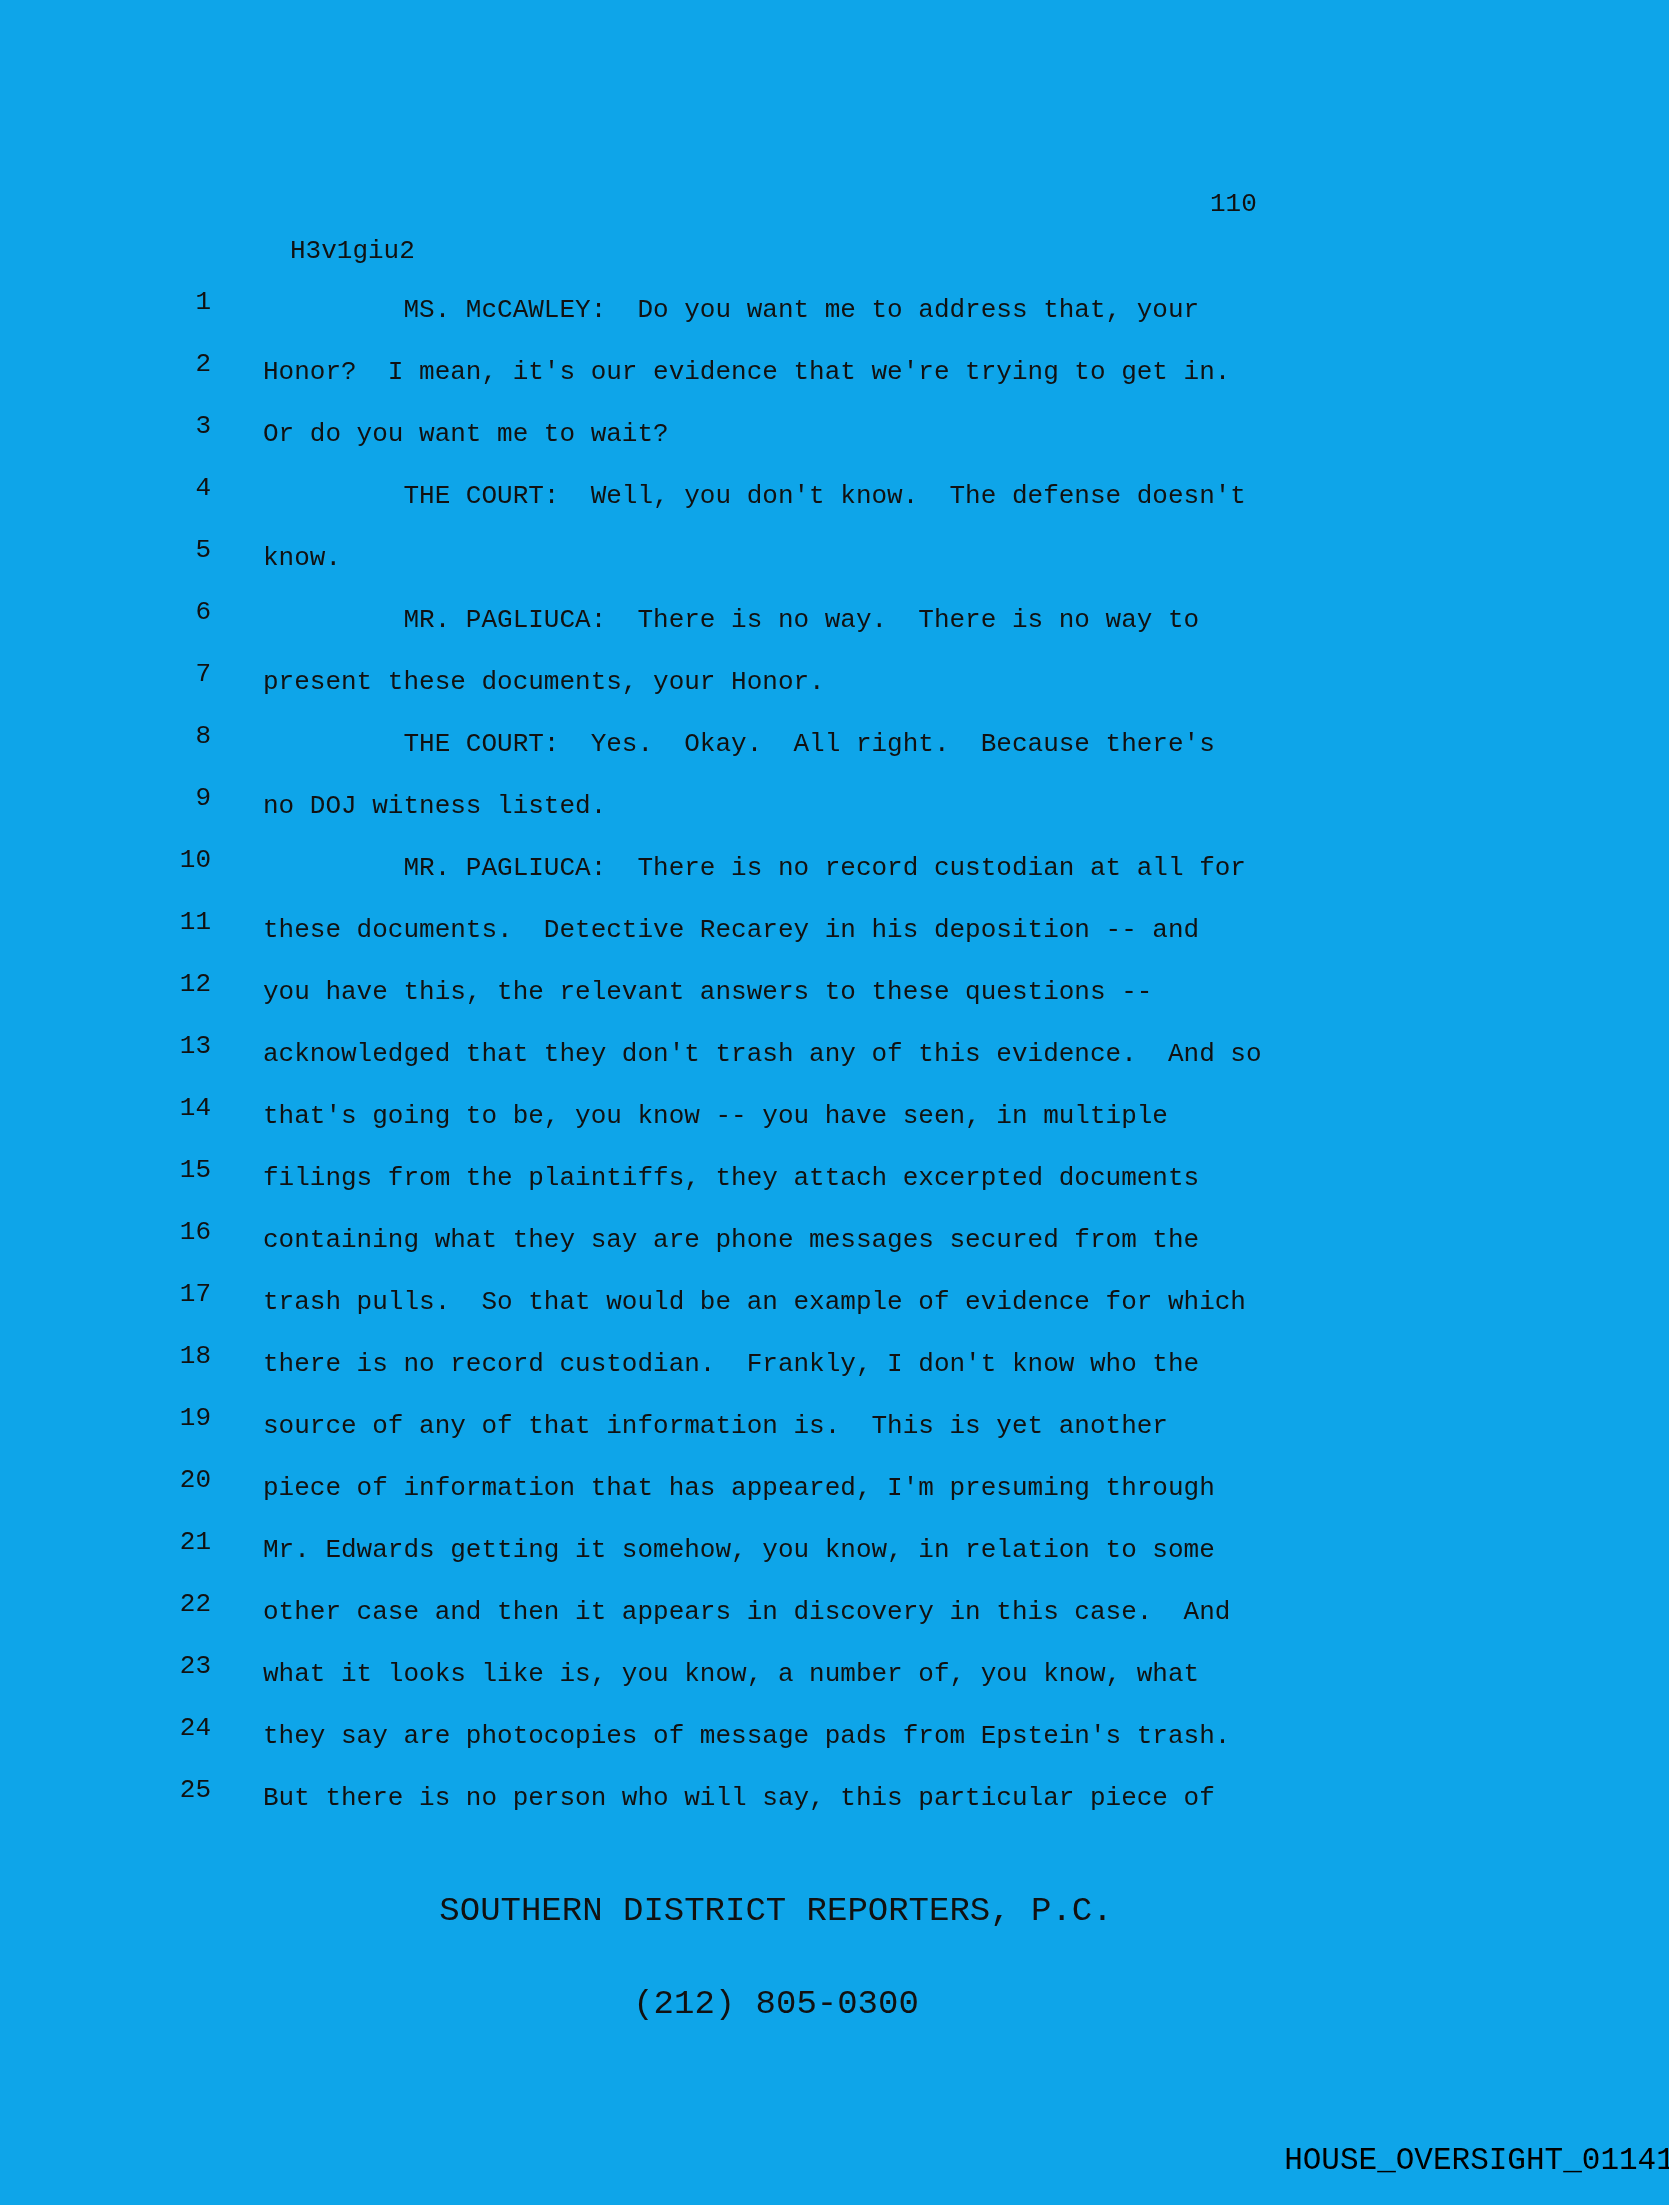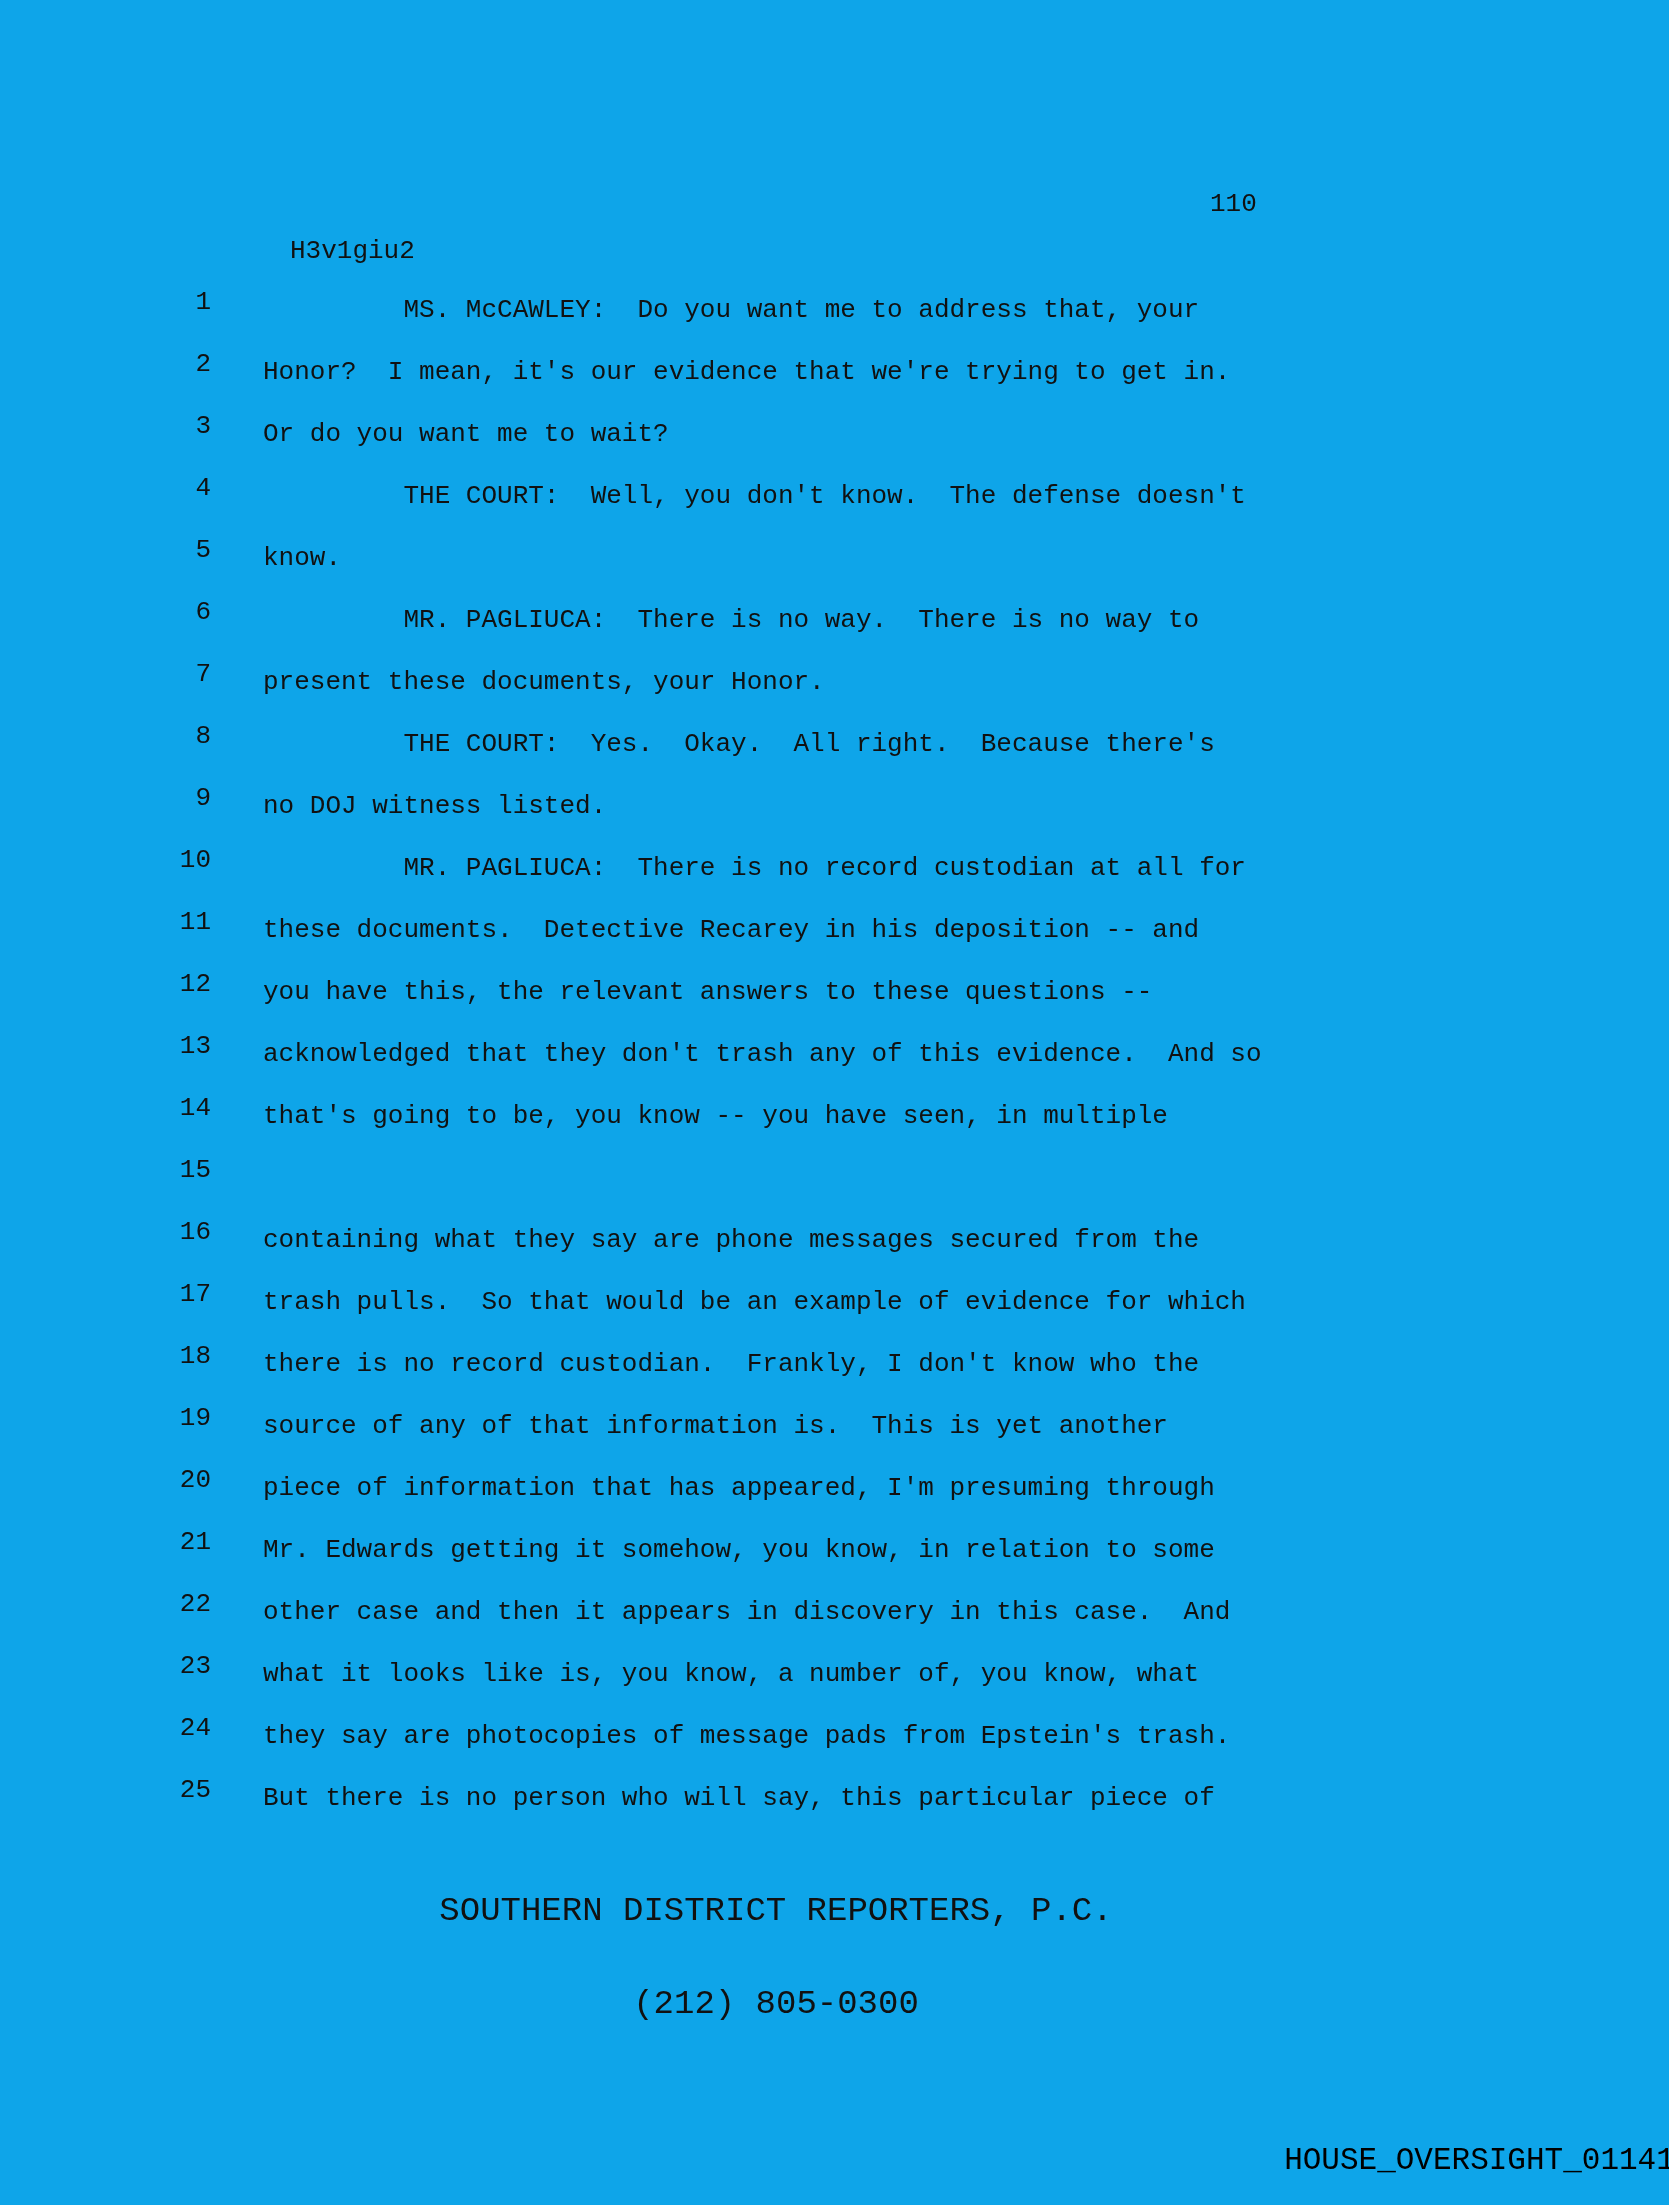--- a/index.html
+++ b/index.html
@@ -151,20 +151,21 @@
       <span class="t-text">acknowledged that they don't trash any of this evidence.  And so</span>
     </div>
 
     <div class="t-line">
       <span class="t-num">14</span>
       <span class="t-text">that's going to be, you know -- you have seen, in multiple</span>
     </div>
 
     <div class="t-line">
       <span class="t-num">15</span>
+      <span class="t-text">filings from the plaintiffs, they attach excerpted documents</span>
     </div>
 
     <div class="t-line">
       <span class="t-num">16</span>
       <span class="t-text">containing what they say are phone messages secured from the</span>
     </div>
 
     <div class="t-line">
       <span class="t-num">17</span>
       <span class="t-text">trash pulls.  So that would be an example of evidence for which</span>

